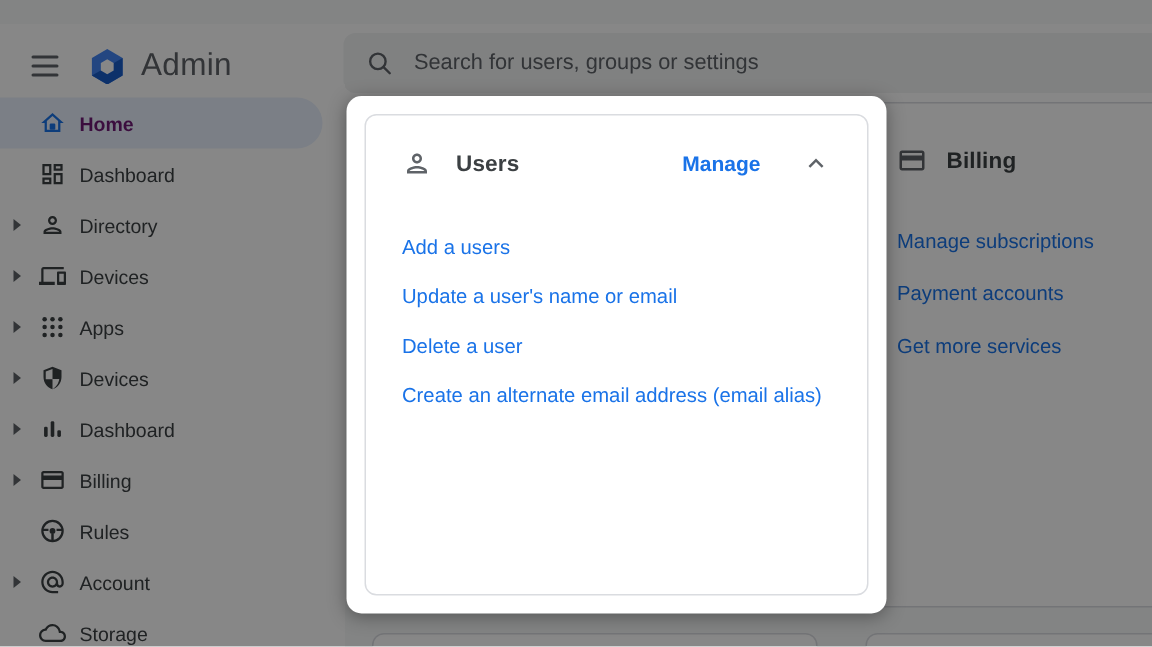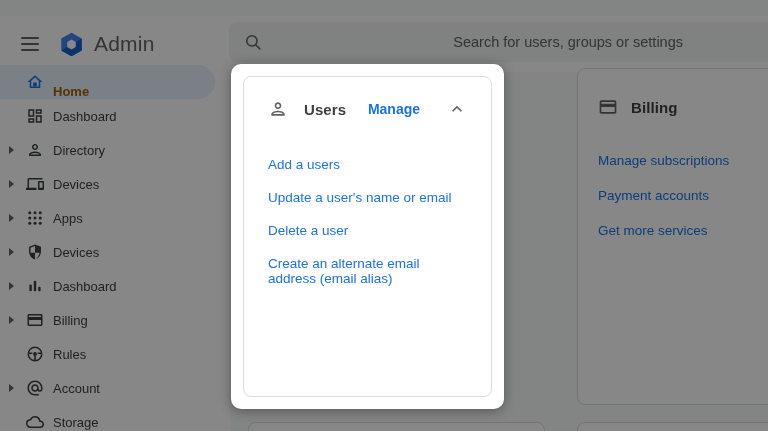--- a/index.html
+++ b/index.html
@@ -20,33 +20,32 @@
   .brand { display:flex; align-items:center; margin-left:16px; }
   .brand svg { width:27px; height:27px; }
   .brand-name { font-size:21px; color:#5f6368; margin-left:9px; letter-spacing:.2px; }
   .search {
     position:absolute; left:229px; top:6px; right:0; height:40px;
     background:#f1f3f4; border-radius:8px 0 0 8px;
     display:flex; align-items:center; padding-left:15px;
   }
   .search svg { width:19px; height:19px; flex:0 0 auto; }
   .search input {
-    border:none; outline:none; background:transparent; 
+    border:none; outline:none; background:transparent; margin-left:13px;
     font-size:14.5px; color:#3c4043; width:420px;
     font-family:"Liberation Sans", sans-serif;
-    text-align:right;
   }
   .search input::placeholder { color:#5f6368; opacity:1; }
   
   .sidebar { position:absolute; top:56px; left:0; width:230px; bottom:0; background:#fff; padding-top:9px; z-index:1; }
   .nav-item {
     position:relative; width:215px; height:34px; display:flex; align-items:center;
     color:#3c4043; font-size:13px; cursor:pointer; border-radius:0 17px 17px 0;
   }
-  .nav-item.active { background:#e8f0fe; color:#a16207; font-weight:bold;align-items:flex-end; }
+  .nav-item.active { background:#e8f0fe; color:#701a75; font-weight:bold; }
   .nav-arrow { position:absolute; left:9px; top:50%; margin-top:-4px;
     width:0; height:0; border-left:5px solid #5f6368;
     border-top:4px solid transparent; border-bottom:4px solid transparent; }
   .nav-icon { position:absolute; left:26px; top:50%; margin-top:-9px; width:18px; height:18px; }
   .nav-icon svg { width:18px; height:18px; display:block; }
   .nav-label { margin-left:53px; }
   
   .card { position:absolute; background:#fff; border:1px solid #dadce0; border-radius:8px; z-index:1; }
   .billing-card { left:577px; top:68px; width:240px; height:337px; padding:28px 20px; }
   .bottom-card-left  { left:248px; top:422px; width:297px; height:40px; }
@@ -54,21 +53,21 @@
   .card-header { display:flex; align-items:center; }
   .card-header .hdr-icon { width:20px; height:20px; }
   .card-header .hdr-icon svg { width:20px; height:20px; display:block; }
   .card-title { font-size:15px; font-weight:bold; color:#3c4043; margin-left:13px; letter-spacing:.1px; }
   .card-links a { display:block; color:#1a73e8; font-size:13.5px; text-decoration:none; cursor:pointer; }
   .billing-card .card-links { margin-top:36px; }
   .billing-card .card-links a { margin-bottom:20px; }
   
   .overlay { position:absolute; inset:0; background:rgba(0,0,0,0.47); z-index:5; }
   .spotlight {
-    position:absolute; left:231px; top:64px; width:273px; height:345px;
+    position:absolute; left:231px; top:64px; width:360px; height:345px;
     background:#fff; border-radius:10px; z-index:6;
     box-shadow:0 2px 12px rgba(0,0,0,0.35);
   }
   .users-card {
     position:absolute; left:12px; top:12px; right:12px; bottom:12px;
     background:#fff; border:1px solid #dadce0; border-radius:8px;
     padding:22px 24px;
   }
   .users-card .card-header { height:20px; }
   .users-card .card-title { margin-left:16px; }

